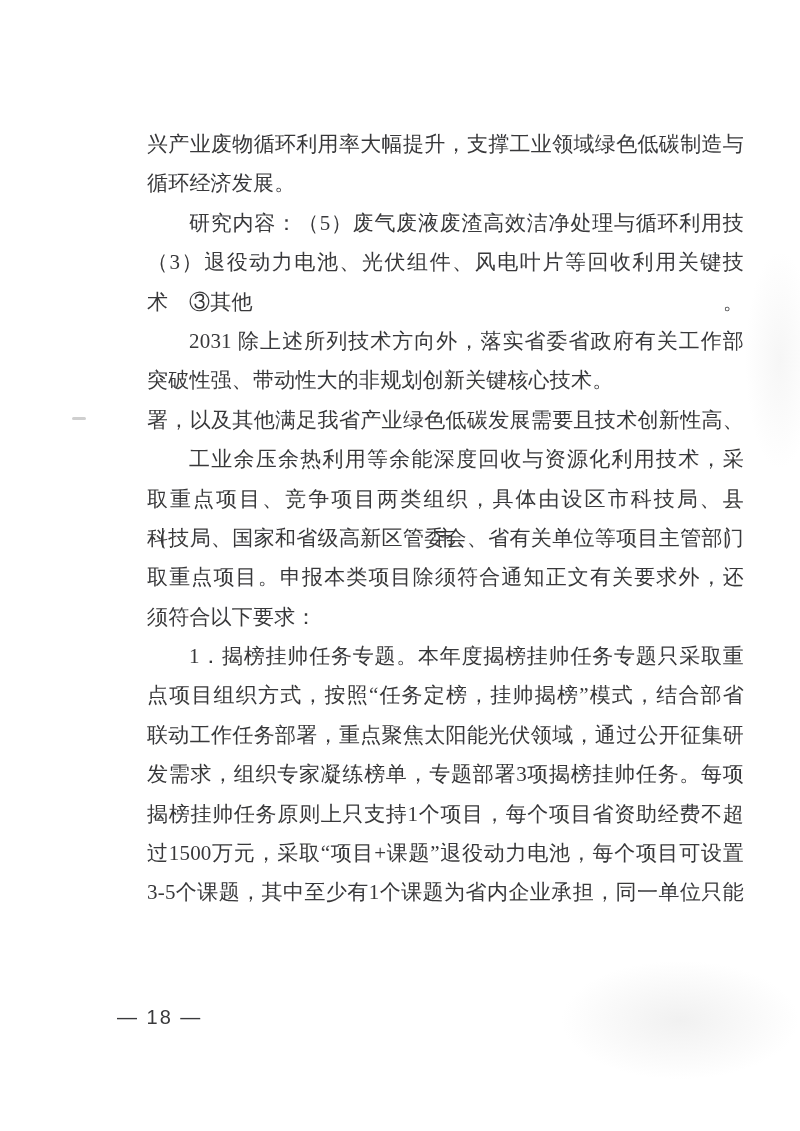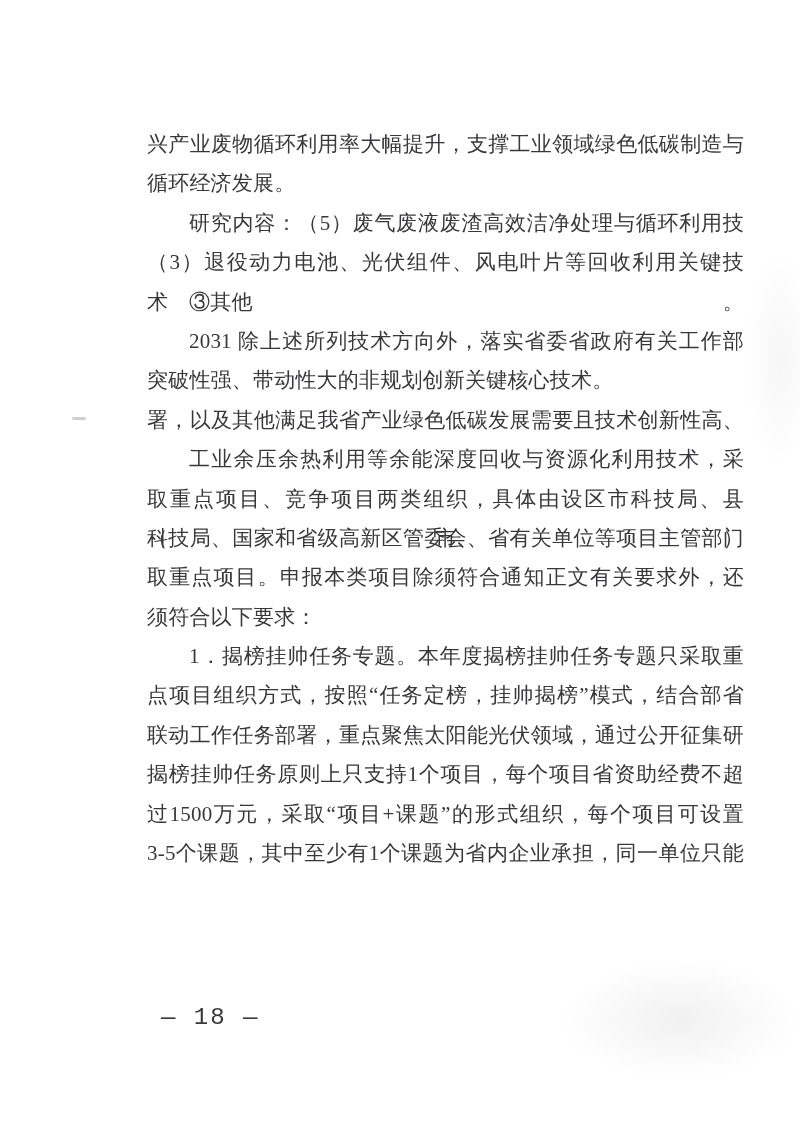--- a/index.html
+++ b/index.html
@@ -45,25 +45,24 @@
     font-weight: 700;
     font-size: 22px;
     color: #222324;
   }
   .footer {
     position: absolute;
     left: 117px;
     top: 998px;
     height: 39px;
     line-height: 39px;
-    font-size: 24px;
+    font-size: 20px;
     letter-spacing: 2px;
     color: #3a3a3c;
-    font-family: Liberation Mono, monospace;
-    margin-left: 44px;
+    font-family: Liberation Sans, sans-serif;
   }
   .scan-artifact-dash {
     position: absolute;
     left: 72px;
     top: 417px;
     width: 14px;
     height: 3px;
     background: #cfcfcf;
     border-radius: 2px;
   }
@@ -100,21 +99,22 @@
       <div class="line body">突破性强、带动性大的非规划创新关键核心技术。</div>
       <div class="line body justify">署，以及其他满足我省产业绿色低碳发展需要且技术创新性高、</div>
       <div class="line body justify indent">工业余压余热利用等余能深度回收与资源化利用技术，采</div>
       <div class="line body justify">取重点项目、竞争项目两类组织，具体由设区市科技局、县（市）</div>
       <div class="line body justify">科技局、国家和省级高新区管委会、省有关单位等项目主管部门</div>
       <div class="line body justify">取重点项目。申报本类项目除须符合通知正文有关要求外，还</div>
       <div class="line body">须符合以下要求：</div>
       <div class="line body justify indent">1．揭榜挂帅任务专题。本年度揭榜挂帅任务专题只采取重</div>
       <div class="line body justify">点项目组织方式，按照“任务定榜，挂帅揭榜”模式，结合部省</div>
       <div class="line body justify">联动工作任务部署，重点聚焦太阳能光伏领域，通过公开征集研</div>
+      <div class="line body justify">发需求，组织专家凝练榜单，专题部署3项揭榜挂帅任务。每项</div>
       <div class="line body justify">揭榜挂帅任务原则上只支持1个项目，每个项目省资助经费不超</div>
-      <div class="line body justify">过1500万元，采取“项目+课题”的形式组织，每个项目可设置</div>
+      <div class="line body justify">过1500万元，采取“项目+课题”退役动力电池，每个项目可设置</div>
       <div class="line body justify">3-5个课题，其中至少有1个课题为省内企业承担，同一单位只能</div>
     </div>
   <div class="footer">— 18 —</div>
   <div class="scan-artifact-dash"></div>
   <div class="scan-smudge-a"></div>
   <div class="scan-smudge-b"></div>
 </div>
 
 </body></html>

